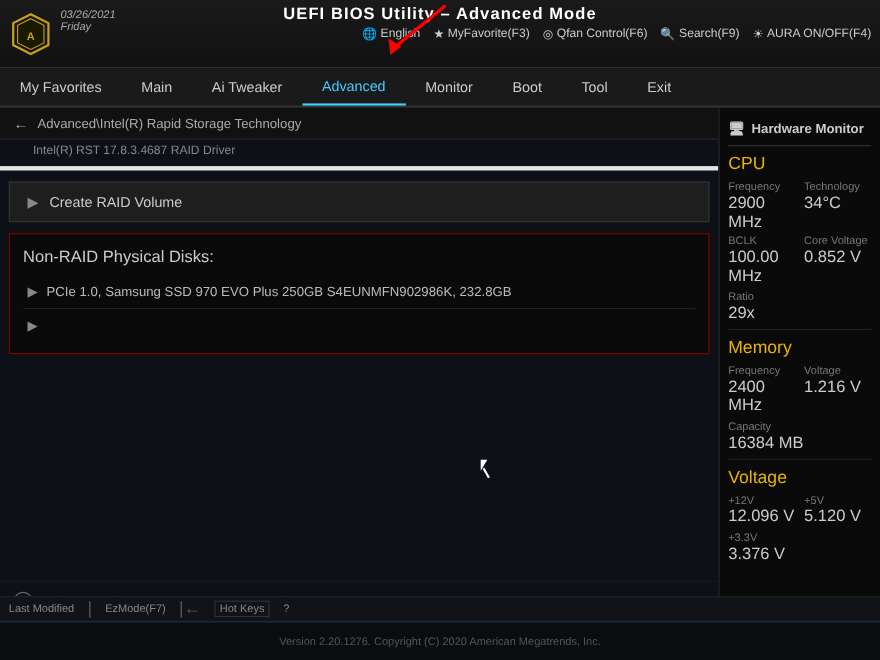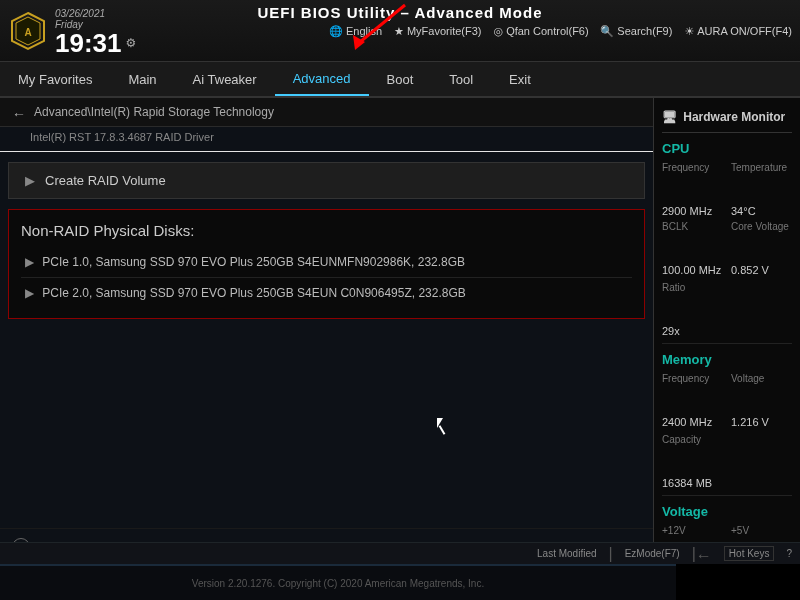--- a/index.html
+++ b/index.html
@@ -159,21 +159,21 @@
 
     .breadcrumb-text {
       color: #aaa;
       font-size: 12px;
     }
 
     .sub-title {
       color: #888;
       font-size: 11px;
       padding: 4px 12px 8px 30px;
-      border-bottom: 1px solid #e5e5e5;
+      border-bottom: 4px solid #e5e5e5;
     }
 
     
     .raid-create-btn {
       display: flex;
       align-items: center;
       background: #1e1e1e;
       border: 1px solid #333;
       padding: 10px 16px;
       margin: 10px 8px;
@@ -254,42 +254,41 @@
       gap: 6px;
       color: #ccc;
       font-size: 12px;
       font-weight: bold;
       padding: 4px 0 8px 0;
       border-bottom: 1px solid #333;
       margin-bottom: 8px;
     }
 
     .hw-section-title {
-      color: #14b8a6;
-      font-size: 13px;
-      font-weight: bold;
+      color: #eab308;
+      font-size: 16px;
+      font-weight: normal;
       margin: 8px 0 6px 0;
     }
 
     .hw-grid {
       display: grid;
       grid-template-columns: 1fr 1fr;
       gap: 4px 8px;
       margin-bottom: 6px;
     }
 
     .hw-label {
       color: #777;
       font-size: 10px;
     }
 
     .hw-value {
       color: #ccc;
-      font-size: 11px;
-      margin-top: 32px;
+      font-size: 15px;
     }
 
     .hw-single {
       margin-bottom: 4px;
     }
 
     .hw-divider {
       border: none;
       border-top: 1px solid #222;
       margin: 6px 0;
@@ -298,21 +297,21 @@
     
     .bottom-bar {
       height: 36px;
       background: #0a0c10;
       border-top: 2px solid #1a2a3a;
       display: flex;
       align-items: center;
       padding: 0 12px;
       position: absolute;
       bottom: 0;
-      width: 676px;
+      width: 800px;
     }
 
     .bottom-copyright {
       flex: 1;
       text-align: center;
       color: #555;
       font-size: 10px;
     }
 
     
@@ -361,24 +360,20 @@
     <svg class="logo-icon" viewBox="0 0 40 40">
       <polygon points="20,2 36,10 36,30 20,38 4,30 4,10" fill="none" stroke="#c8a020" stroke-width="2"></polygon>
       <polygon points="20,6 32,12 32,28 20,34 8,28 8,12" fill="#1a1a00" stroke="#c8a020" stroke-width="1"></polygon>
       <text x="20" y="25" text-anchor="middle" fill="#c8a020" font-size="10" font-weight="bold">A</text>
     </svg>
   </div>
 
   <div class="datetime-area">
     <div class="date-text">03/26/2021</div>
     <div class="date-text">Friday</div>
-    <div style="display:flex;align-items:center;gap:4px;">
-      <span class="time-display">19:31</span>
-      <span class="gear-icon-inline">⚙</span>
-    </div>
   </div>
 
   <div class="title-area">
     <div class="bios-title">UEFI BIOS Utility – Advanced Mode</div>
   </div>
 
   <div class="toolbar-icons">
     <div class="toolbar-item">
       <span>🌐</span>
       <span>English</span>
@@ -409,20 +404,23 @@
   <div class="nav-item">
     <span>Main</span>
   </div>
   <div class="nav-item">
     <span>Ai Tweaker</span>
   </div>
   <div class="nav-item active">
     <span>Advanced</span>
   </div>
   <div class="nav-item">
+    <span>Monitor</span>
+  </div>
+  <div class="nav-item">
     <span>Boot</span>
   </div>
   <div class="nav-item">
     <span>Tool</span>
   </div>
   <div class="nav-item">
     <span>Exit</span>
   </div>
 </div>
 
@@ -447,21 +445,20 @@
 
       <div class="disk-item">
         <span class="disk-arrow">▶</span>
         <span>PCIe 1.0, Samsung SSD 970 EVO Plus 250GB S4EUNMFN902986K, 232.8GB</span>
       </div>
 
       <hr class="disk-separator">
 
       <div class="disk-item">
         <span class="disk-arrow">▶</span>
-        <span>PCIe 2.0, Samsung SSD 970 EVO Plus 250GB S4EUN C0N906495Z, 232.8GB</span>
       </div>
     </div>
 
     <div class="cursor-indicator"></div>
 
     <div style="position:absolute; bottom:0; left:0; width:100%; background:#0d1117; border-top:1px solid #1a1a1a; display:flex; align-items:center; padding:8px 12px; height:36px;">
       <div class="info-icon">i</div>
       <span class="info-text">This page allows you to create a RAID volume</span>
     </div>
   </div>
@@ -472,21 +469,21 @@
       <span>Hardware Monitor</span>
     </div>
 
     <div class="hw-section-title">CPU</div>
     <div class="hw-grid">
       <div>
         <div class="hw-label">Frequency</div>
         <div class="hw-value">2900 MHz</div>
       </div>
       <div>
-        <div class="hw-label">Temperature</div>
+        <div class="hw-label">Technology</div>
         <div class="hw-value">34°C</div>
       </div>
       <div>
         <div class="hw-label">BCLK</div>
         <div class="hw-value">100.00 MHz</div>
       </div>
       <div>
         <div class="hw-label">Core Voltage</div>
         <div class="hw-value">0.852 V</div>
       </div>
@@ -527,21 +524,21 @@
         <div class="hw-value">5.120 V</div>
       </div>
     </div>
     <div class="hw-single">
       <div class="hw-label">+3.3V</div>
       <div class="hw-value">3.376 V</div>
     </div>
   </div>
 </div>
 
-<div style="position:absolute; bottom:36px; left:0; width:800px; height:22px; background:#111318; border-top:1px solid #1e2428; display:flex; align-items:center; justify-content:flex-end; padding:0 8px; gap:12px; z-index:10;margin-top:31px;">
+<div style="position:absolute; bottom:36px; left:0; width:800px; height:22px; background:#111318; border-top:1px solid #1e2428; display:flex; align-items:center; padding:0 8px; gap:12px; z-index:10;margin-top:31px;">
   <span style="color:#888;font-size:10px;">Last Modified</span>
   <span style="color:#555;">|</span>
   <span style="color:#888;font-size:10px; cursor:pointer;">EzMode(F7)</span>
   <span style="color:#555;">|←</span>
   <span style="color:#888;font-size:10px; cursor:pointer; border:1px solid #333; padding:1px 4px;">Hot Keys</span>
   <span style="color:#888;font-size:10px;">?</span>
 </div>
 
 <div class="bottom-bar">
   <span class="bottom-copyright">Version 2.20.1276. Copyright (C) 2020 American Megatrends, Inc.</span>

